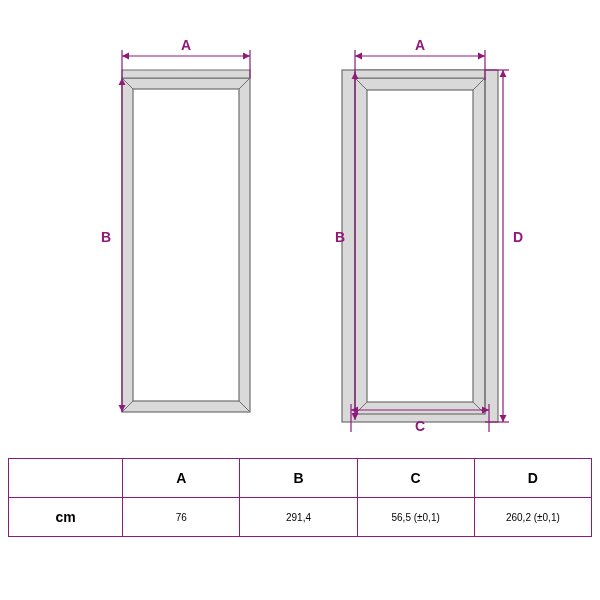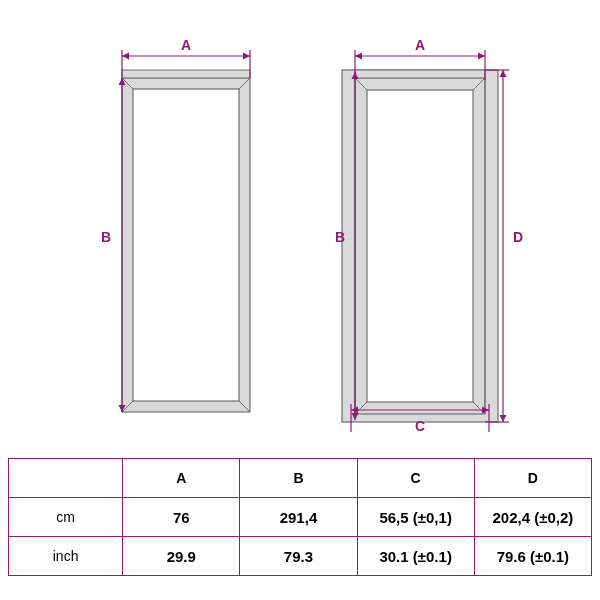--- a/index.html
+++ b/index.html
@@ -47,36 +47,36 @@
     border-collapse: collapse;
     width: 584px;
     table-layout: fixed;
   }
   table.spec td, table.spec th {
     border: 1px solid #8f1a7a;
     height: 38px;
     text-align: center;
     vertical-align: middle;
     font-family: "Liberation Sans", sans-serif;
-    font-size: 15px;
-    font-weight: bold;
+    font-size: 10px;
+    font-weight: normal;
     color: #000;
     padding: 0;
   }
   table.spec th.corner {
     border: 1px solid #8f1a7a;
     background: #ffffff;
   }
   table.spec th.colhead {
     font-size: 14px;
     font-weight: bold;
   }
   table.spec td.rowhead {
     font-size: 14px;
-    font-weight: normal;
+    font-weight: bold;
   }
   col.c0 { width: 114px; }
   col.cX { width: 117px; }
 </style>
 </head>
 <body>
 
 <div id="page">
 
   <div class="drawing-area">
@@ -185,26 +185,19 @@
           <th class="colhead">C</th>
           <th class="colhead">D</th>
         </tr>
       </thead>
       <tbody>
         <tr>
           <td class="rowhead">cm</td>
           <td>76</td>
           <td>291,4</td>
           <td>56,5 (±0,1)</td>
-          <td>202,4 (±0,2)</td>
-        </tr>
-        <tr>
-          <td class="rowhead">inch</td>
-          <td>29.9</td>
-          <td>79.3</td>
-          <td>30.1 (±0.1)</td>
-          <td>79.6 (±0.1)</td>
+          <td>260,2 (±0,1)</td>
         </tr>
       </tbody>
     </table>
   </div>
 
 </div>
 
 </body></html>

